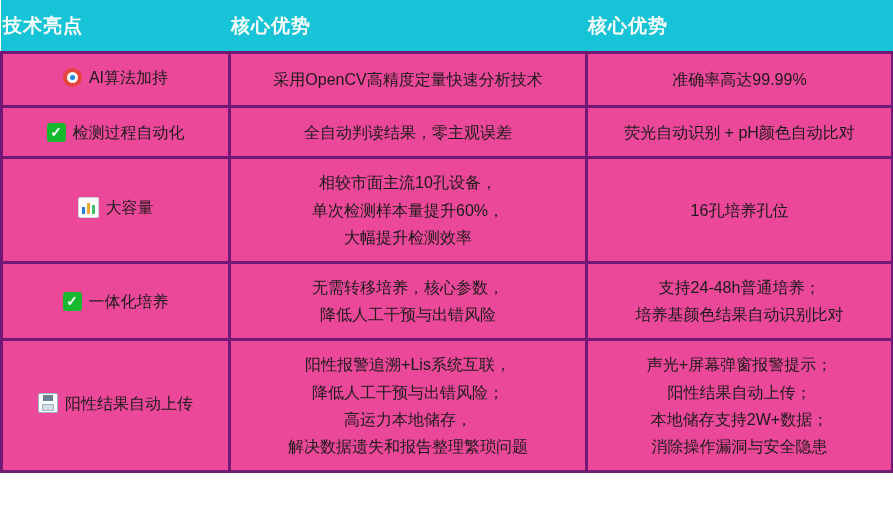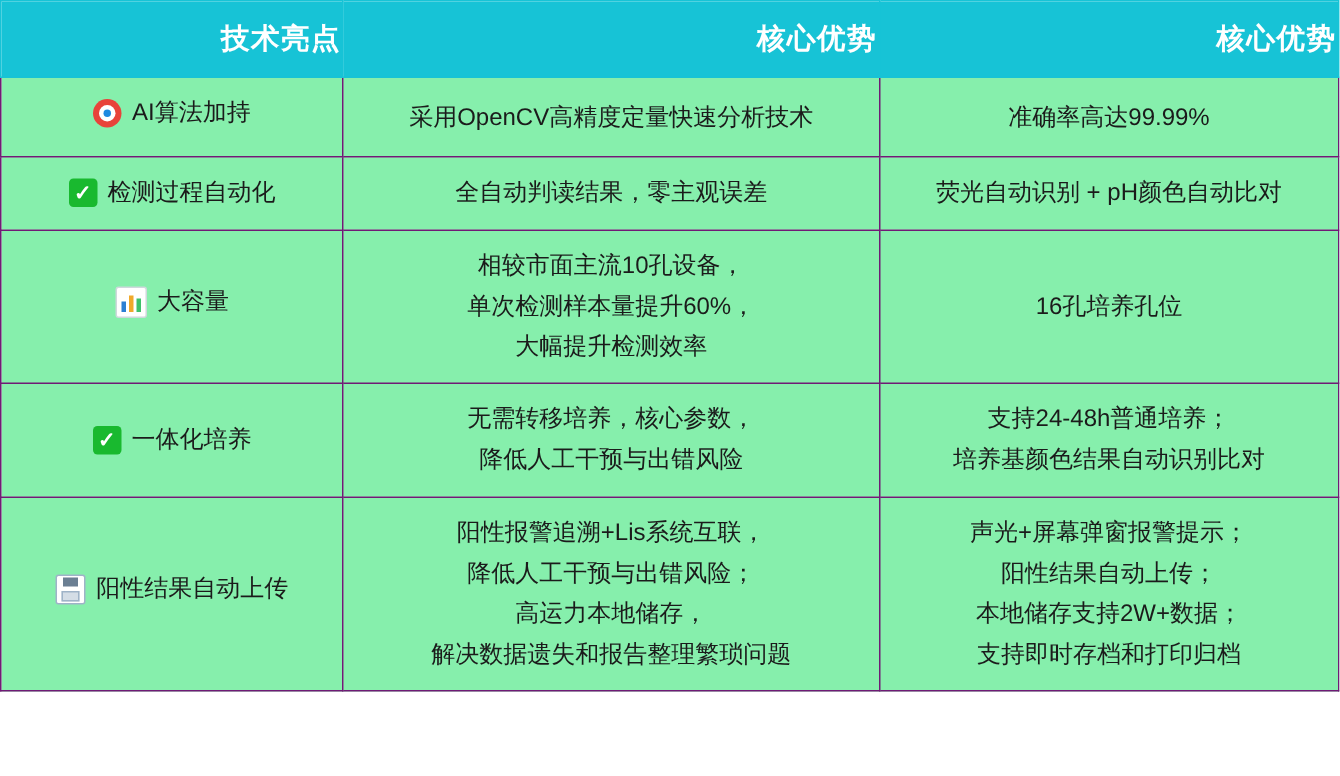--- a/index.html
+++ b/index.html
@@ -22,32 +22,32 @@
     border-collapse: collapse;
     width: 893px;
     table-layout: fixed;
   }
   table.spec-table th {
     background: #17C3D6;
     color: #ffffff;
     font-size: 19px;
     font-weight: bold;
     height: 48px;
-    text-align: right;
+    text-align: left;
     vertical-align: middle;
     border: 1px solid #17C3D6;
     letter-spacing: 1px;
   }
   table.spec-table td {
-    background: #86efac;
+    background: #ec4899;
     color: #1b1b1b;
     font-size: 16px;
     text-align: center;
     vertical-align: middle;
-    border: 1px solid #701a75;
+    border: 3px solid #701a75;
     padding: 10px 6px;
     line-height: 1.7;
   }
   .col-1 { width: 228px; }
   .col-2 { width: 357px; }
   .col-3 { width: 306px; }
 
   td.feature-cell {
     white-space: nowrap;
   }
@@ -238,19 +238,19 @@
         <td class="multi-line">
           <span>阳性报警追溯+Lis系统互联，</span>
           <span>降低人工干预与出错风险；</span>
           <span>高运力本地储存，</span>
           <span>解决数据遗失和报告整理繁琐问题</span>
         </td>
         <td class="multi-line">
           <span>声光+屏幕弹窗报警提示；</span>
           <span>阳性结果自动上传；</span>
           <span>本地储存支持2W+数据；</span>
-          <span>支持即时存档和打印归档</span>
+          <span>消除操作漏洞与安全隐患</span>
         </td>
       </tr>
 
     </tbody>
   </table>
 </div>
 
 </body></html>

